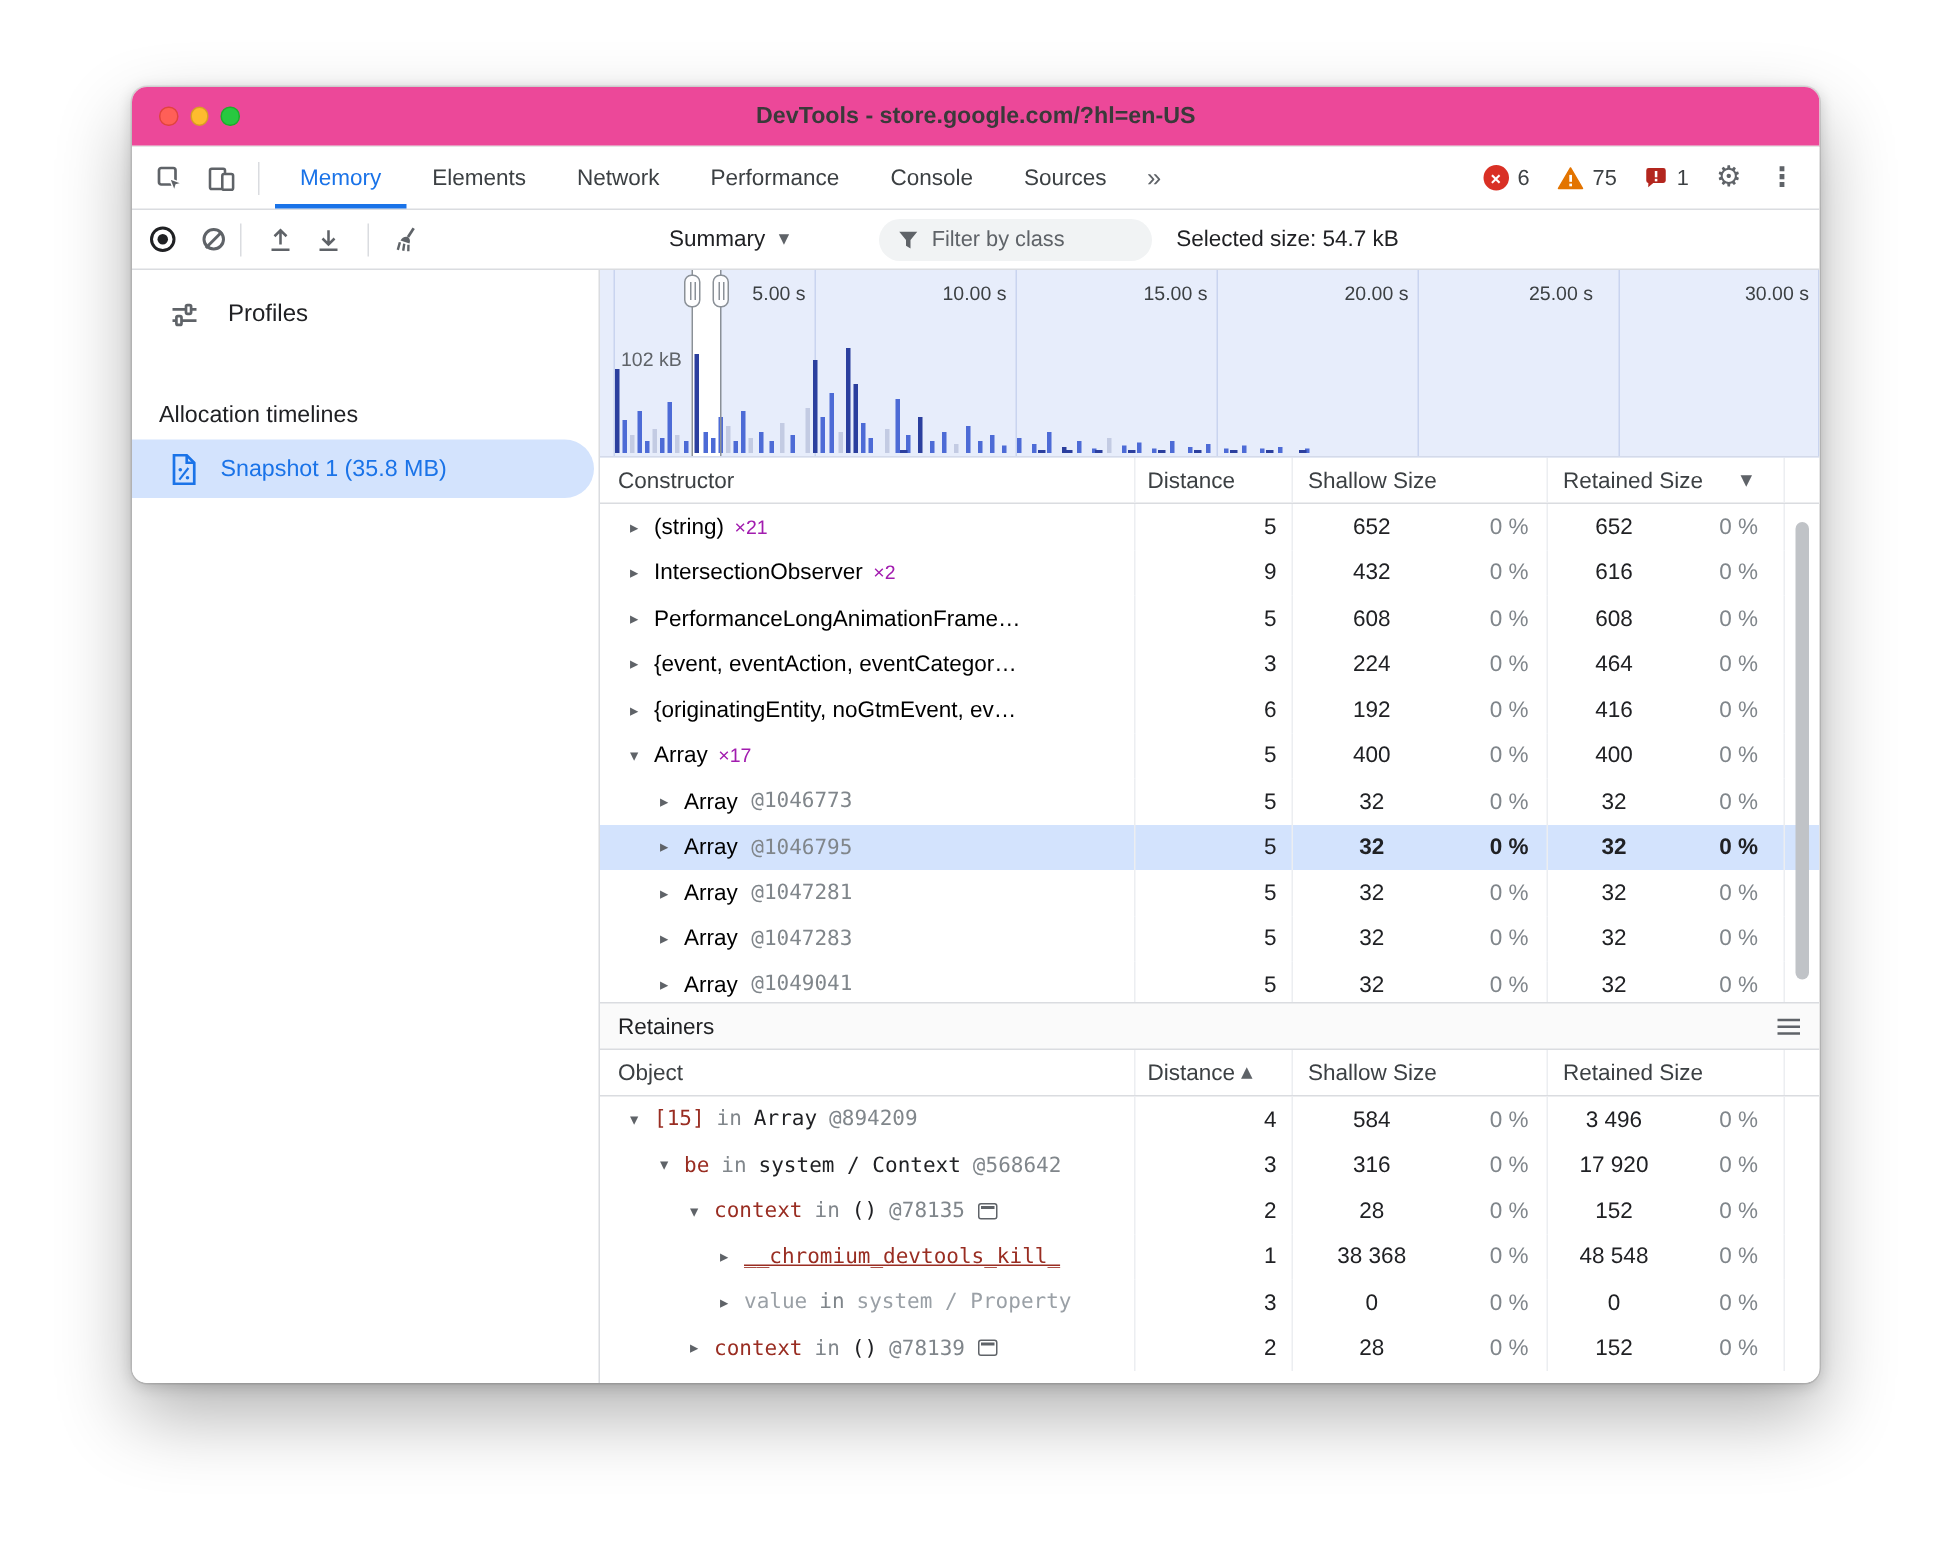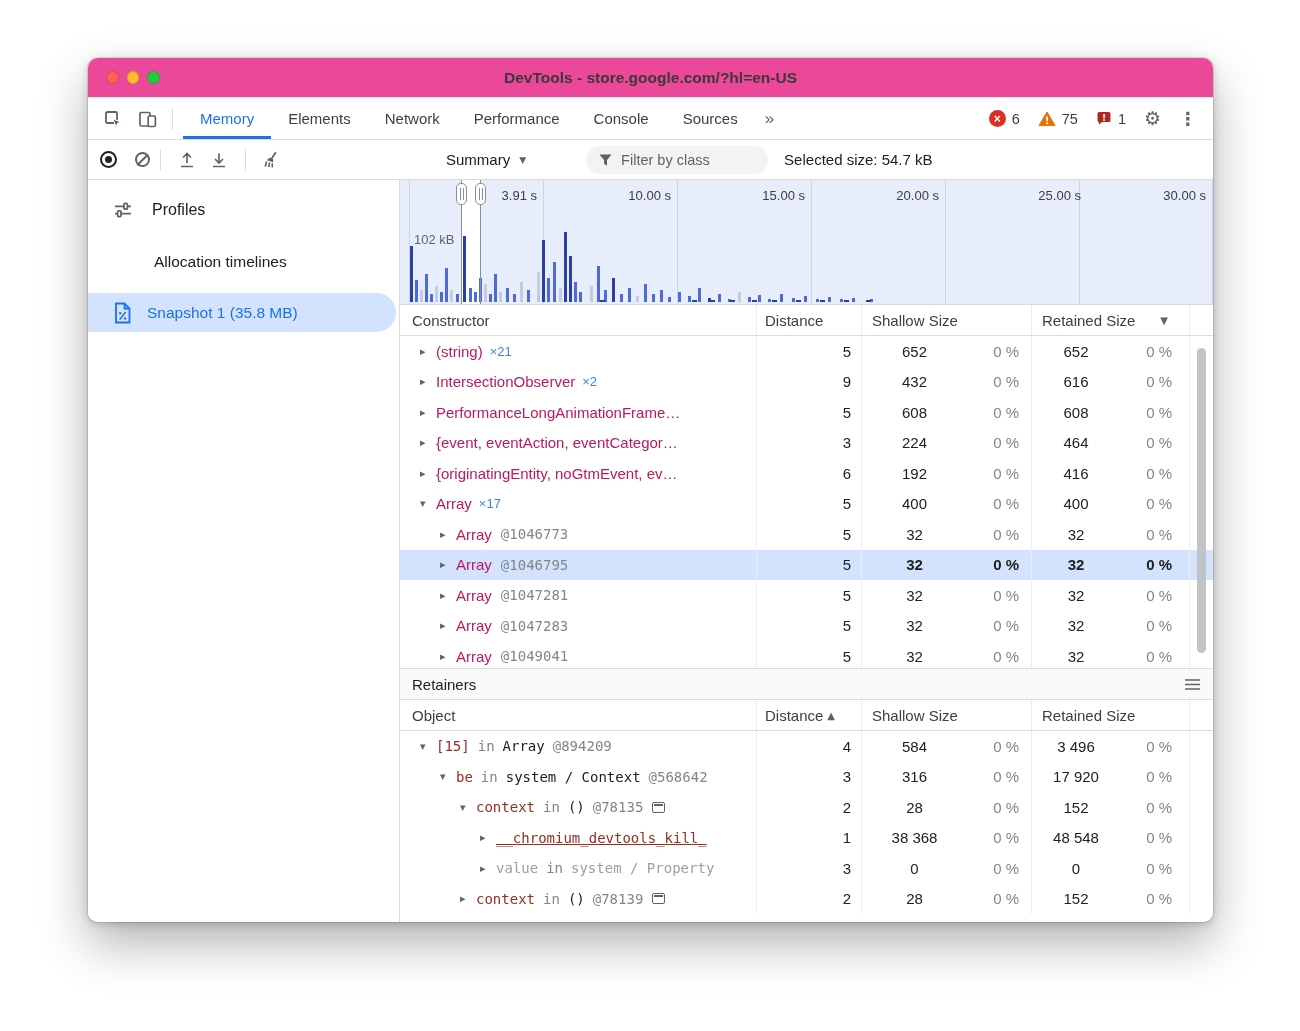--- a/index.html
+++ b/index.html
@@ -45,21 +45,21 @@
   .chev{font-size:9px;color:#5f6368;font-family:"DejaVu Sans",sans-serif;}
   .filter-pill{margin-left:60px;height:28px;width:182px;background:#f1f3f4;border-radius:14px;display:flex;align-items:center;padding:0 12px;gap:8px;}
   .filter-pill input{border:none;outline:none;background:transparent;font-size:14.5px;color:#5f6368;width:130px;font-family:inherit;}
   .filter-pill input::placeholder{color:#5f6368;opacity:1;}
   .sel-size{margin-left:16px;font-size:15px;color:#202124;}
 
   
   .content{flex:1;display:flex;min-height:0;}
   .sidebar{width:312px;flex:none;border-right:1px solid #dadce0;position:relative;background:#fff;}
   .profiles-row{position:absolute;top:10px;left:0;right:4px;height:40px;display:flex;align-items:center;padding-left:25px;gap:19px;font-size:16px;color:#202124;}
-  .side-section{position:absolute;top:73px;left:18px;font-size:15.5px;color:#202124;margin-left:48px;}
+  .side-section{position:absolute;top:88px;left:18px;font-size:15.5px;color:#202124;}
   .snapshot{position:absolute;top:113px;left:0;width:308px;height:39px;background:#d3e3fd;border-radius:0 20px 20px 0;display:flex;align-items:center;padding-left:25px;gap:15px;}
   .snapshot-label{font-size:15.5px;color:#1a73e8;}
 
   .main{flex:1;display:flex;flex-direction:column;min-width:0;background:#fff;}
 
   
   .timeline{height:125px;flex:none;position:relative;background:#e7edfb;border-bottom:1px solid #d4daea;overflow:hidden;}
   .tl-grid{position:absolute;top:0;bottom:0;width:1px;background:#c9d4ef;z-index:1;}
   .tl-tick{position:absolute;top:8px;transform:translateX(-100%);padding-right:6px;font-size:13px;color:#3c4043;z-index:5;white-space:nowrap;}
   .tl-strip{position:absolute;top:0;bottom:0;background:#fff;z-index:2;}
@@ -86,22 +86,22 @@
   .hcell.c-dist{justify-content:flex-start;padding-left:8px;}
   .hcell.c-shallow,.hcell.c-retained{padding-left:10px;}
   .sort-arrow{font-size:10px;color:#5f6368;font-family:"DejaVu Sans",sans-serif;}
   .sort-right{margin-left:auto;margin-right:4px;}
   .sort-adj{margin-left:4px;}
 
   .rows{height:332px;flex:none;overflow:hidden;position:relative;}
   .row{height:30.5px;flex:none;display:flex;align-items:stretch;font-size:15px;color:#202124;}
   .row.selected{background:#d3e3fd;}
   .tri{width:16px;flex:none;font-size:11px;color:#5f6368;font-family:"DejaVu Sans",sans-serif;display:inline-block;}
-  .nm{font-size:15px;color:#be185d;}
-  .cnt{margin-left:7px;font-size:13px;color:#3b82f6;}
+  .nm{font-size:15px;color:#000000;}
+  .cnt{margin-left:7px;font-size:13px;color:#a21caf;}
   .oid{margin-left:9px;font-family:"DejaVu Sans Mono",monospace;font-size:14px;color:#80868b;}
   .v{flex:1;text-align:center;}
   .p{width:52px;flex:none;text-align:right;color:#80868b;}
   .row.selected .v,.row.selected .p{color:#202124;font-weight:600;}
   .scroll-thumb{position:absolute;right:7px;top:12px;width:9px;height:305px;border-radius:4.5px;background:#c0c3c7;z-index:6;}
 
   
   .ret-titlebar{height:32px;flex:none;border-bottom:1px solid #dadce0;background:#fafafa;display:flex;align-items:center;padding:0 12px;font-size:15px;font-weight:500;color:#202124;}
   .ret-menu{margin-left:auto;display:flex;align-items:center;}
   .ret-rows{flex:1;display:flex;flex-direction:column;overflow:hidden;}
@@ -237,29 +237,29 @@
         <span class="snapshot-label">Snapshot 1 (35.8 MB)</span>
       </div>
     </div>
 
     <div class="main">
 
       <div class="timeline" id="timeline-canvas">
         <div class="tl-sizelabel">102 kB</div>
       <div class="tl-grid" style="left: 9px;"></div>
           <div class="tl-grid" style="left: 143px;"></div>
-          <div class="tl-tick" style="left: 143px;">3.91 s</div>
+          <div class="tl-tick" style="left: 143px;">5.00 s</div>
           <div class="tl-grid" style="left: 277px;"></div>
           <div class="tl-tick" style="left: 277px;">10.00 s</div>
           <div class="tl-grid" style="left: 411px;"></div>
           <div class="tl-tick" style="left: 411px;">15.00 s</div>
           <div class="tl-grid" style="left: 545px;"></div>
           <div class="tl-tick" style="left: 545px;">20.00 s</div>
           <div class="tl-grid" style="left: 679px;"></div>
-          <div class="tl-tick" style="left: 687px;">25.00 s</div>
+          <div class="tl-tick" style="left: 668px;">25.00 s</div>
           <div class="tl-grid" style="left: 812px;"></div>
           <div class="tl-tick" style="left: 812px;">30.00 s</div>
           <div class="tl-strip" style="left: 61px; width: 19px;"></div>
           <div class="bar bar-n" style="left: 10px; height: 56px;"></div>
           <div class="bar bar-b" style="left: 15px; height: 22px;"></div>
           <div class="bar bar-g" style="left: 20px; height: 12px;"></div>
           <div class="bar bar-b" style="left: 25px; height: 28px;"></div>
           <div class="bar bar-b" style="left: 30px; height: 8px;"></div>
           <div class="bar bar-g" style="left: 35px; height: 16px;"></div>
           <div class="bar bar-b" style="left: 40px; height: 10px;"></div>

